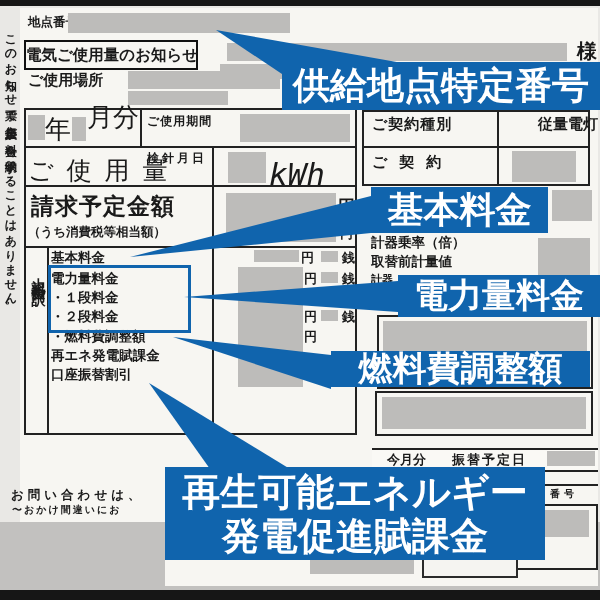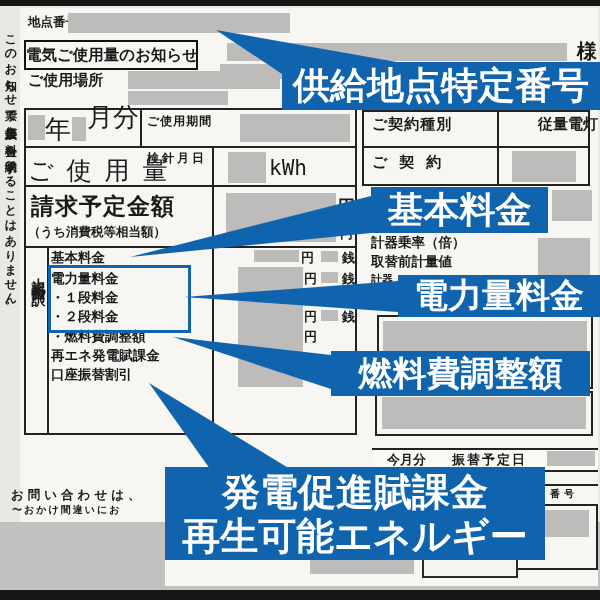--- a/index.html
+++ b/index.html
@@ -60,21 +60,21 @@
 <div class="redact" style="left:28px;top:115px;width:17px;height:25px;"></div>
 <div class="abs" style="left:45px;top:112px;font-size:26px;">年</div>
 <div class="redact" style="left:72px;top:117px;width:14px;height:24px;"></div>
 <div class="abs" style="left:87px;top:100px;font-size:26px;">月分</div>
 <div class="abs btxt" style="left:147px;top:113px;font-size:12px;letter-spacing:1px;">ご使用期間</div>
 <div class="abs btxt" style="left:147px;top:130px;font-size:12px;letter-spacing:3px;margin-top:20px;">検針月日</div>
 <div class="redact" style="left:240px;top:114px;width:110px;height:28px;"></div>
 
 <div class="abs" style="left:28px;top:154px;font-size:25px;letter-spacing:13px;">ご使用量</div>
 <div class="redact" style="left:228px;top:152px;width:38px;height:31px;"></div>
-<div class="abs" style="left:269px;top:156px;font-size:21px;font-family:'DejaVu Sans Mono',monospace;">kWh</div>
+<div class="abs" style="left:269px;top:156px;font-size:31px;font-family:'DejaVu Sans Mono',monospace;font-style:italic;">kWh</div>
 
 <div class="abs btxt" style="left:31px;top:191px;font-size:23px;letter-spacing:1px;">請求予定金額</div>
 <div class="abs btxt" style="left:28px;top:224px;font-size:12.5px;">（うち消費税等相当額）</div>
 <div class="redact" style="left:226px;top:193px;width:110px;height:49px;"></div>
 <div class="abs btxt" style="left:338px;top:195px;font-size:17px;">円</div>
 <div class="abs btxt" style="left:340px;top:225px;font-size:13px;">円</div>
 
 <div class="abs vert btxt" style="left:29px;top:266px;height:134px;font-size:14px;letter-spacing:3px;">上記料金内訳</div>
 
 <div class="abs btxt" style="left:51px;top:249px;font-size:13.5px;">基本料金</div>
@@ -143,17 +143,17 @@
   <polygon points="216,30 408,64 282,74"></polygon>
   <polygon points="130,257 371,196 371,233"></polygon>
   <polygon points="184,297 398,281 398,312"></polygon>
   <polygon points="173,337 331,355 331,389"></polygon>
   <polygon points="149,383 290,469 210,469"></polygon>
 </svg>
 
 <div class="blue-label" style="left:282px;top:62px;width:318px;height:48px;font-size:37px;">供給地点特定番号</div>
 <div class="blue-label" style="left:371px;top:187px;width:177px;height:46px;font-size:36px;">基本料金</div>
 <div class="blue-label" style="left:398px;top:275px;width:202px;height:42px;font-size:34px;">電力量料金</div>
-<div class="blue-label" style="left:331px;top:351px;width:259px;height:45px;font-size:34px;">燃料費調整額</div>
+<div class="blue-label" style="left:331px;top:351px;width:259px;height:36px;font-size:34px;">燃料費調整額</div>
 <div class="blue-label" style="left:165px;top:467px;width:380px;height:93px;font-size:38px;flex-direction:column;line-height:44px;">
+  <span>再生可能エネルギー</span>
   <span>発電促進賦課金</span>
-  <span>再生可能エネルギー</span>
 </div>
 
 </body></html>

